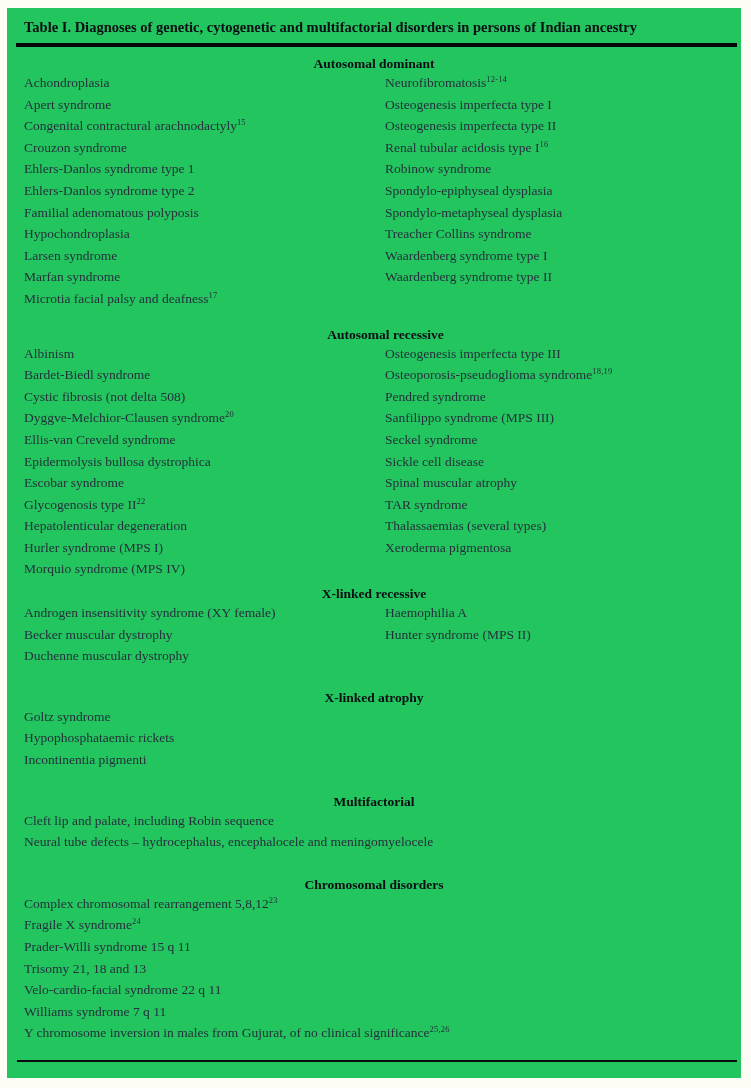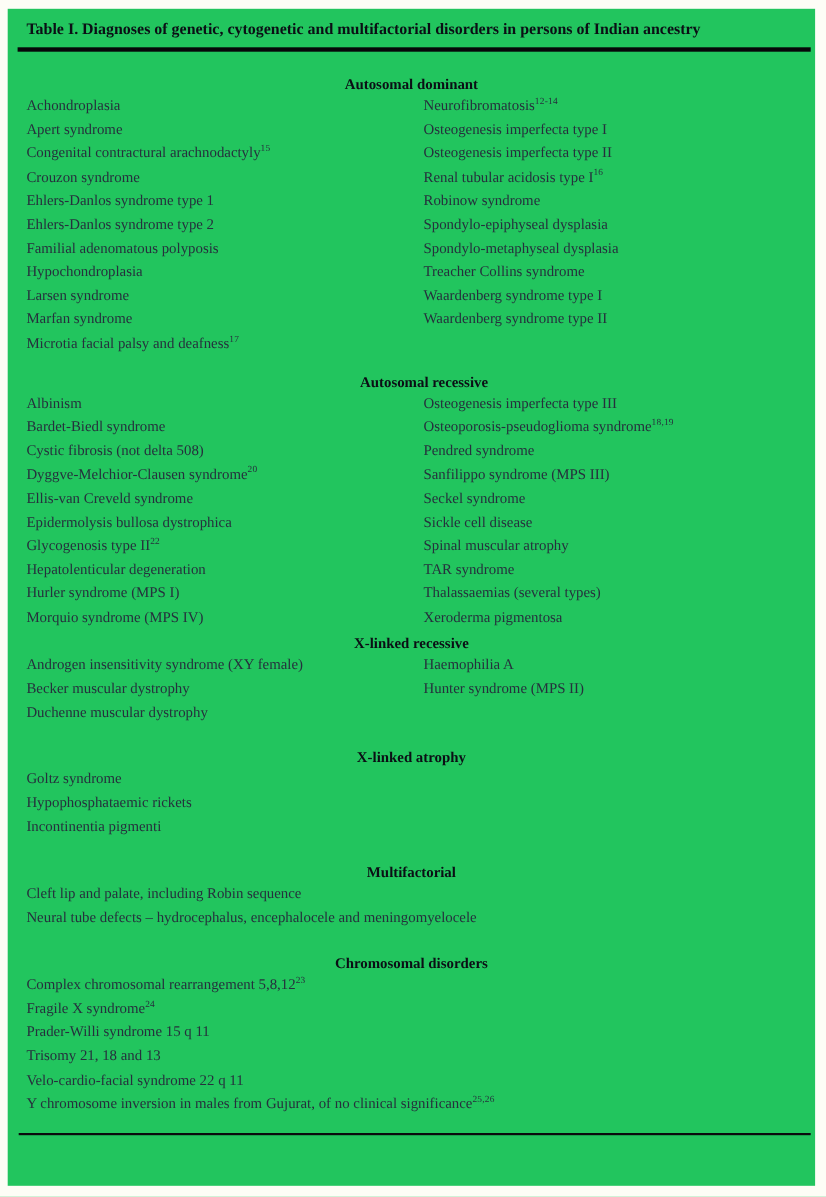--- a/index.html
+++ b/index.html
@@ -36,21 +36,21 @@
     height: 4px;
     background: #060709;
   }
   .section-heading {
     text-align: center;
     font-weight: bold;
     font-size: 13.5px;
     line-height: 17px;
     color: #0b0e15;
   }
-  .section:nth-of-type(1) .section-heading { margin-top: 21px; }
+  .section:nth-of-type(1) .section-heading { margin-top: 8px; }
   .section:nth-of-type(2) .section-heading { margin-top: 16px; padding-left: 23px; }
   .section:nth-of-type(3) .section-heading { margin-top: 5px; }
   .section:nth-of-type(4) .section-heading { margin-top: 22px; }
   .section:nth-of-type(5) .section-heading { margin-top: 22px; }
   .section:nth-of-type(6) .section-heading { margin-top: 23px; }
   .cols {
     display: grid;
     grid-template-columns: 361px 1fr;
     padding-left: 17px;
   }
@@ -115,20 +115,21 @@
       <section class="section">
         <div class="section-heading">Autosomal recessive</div>
         <div class="cols">
           <div class="col">
             <div class="item"><span>Albinism</span></div>
             <div class="item"><span>Bardet-Biedl syndrome</span></div>
             <div class="item"><span>Cystic fibrosis (not delta 508)</span></div>
             <div class="item"><span>Dyggve-Melchior-Clausen syndrome</span><sup>20</sup></div>
             <div class="item"><span>Ellis-van Creveld syndrome</span></div>
             <div class="item"><span>Epidermolysis bullosa dystrophica</span></div>
+            <div class="item"><span>Escobar syndrome</span></div>
             <div class="item"><span>Glycogenosis type II</span><sup>22</sup></div>
             <div class="item"><span>Hepatolenticular degeneration</span></div>
             <div class="item"><span>Hurler syndrome (MPS I)</span></div>
             <div class="item"><span>Morquio syndrome (MPS IV)</span></div>
           </div>
           <div class="col">
             <div class="item"><span>Osteogenesis imperfecta type III</span></div>
             <div class="item"><span>Osteoporosis-pseudoglioma syndrome</span><sup>18,19</sup></div>
             <div class="item"><span>Pendred syndrome</span></div>
             <div class="item"><span>Sanfilippo syndrome (MPS III)</span></div>
@@ -176,19 +177,20 @@
       </section>
       <section class="section">
         <div class="section-heading">Chromosomal disorders</div>
         <div class="cols single">
           <div class="col">
             <div class="item"><span>Complex chromosomal rearrangement 5,8,12</span><sup>23</sup></div>
             <div class="item"><span>Fragile X syndrome</span><sup>24</sup></div>
             <div class="item"><span>Prader-Willi syndrome 15 q 11</span></div>
             <div class="item"><span>Trisomy 21, 18 and 13</span></div>
             <div class="item"><span>Velo-cardio-facial syndrome 22 q 11</span></div>
+            <div class="item"><span>Williams syndrome 7 q 11</span></div>
             <div class="item"><span>Y chromosome inversion in males from Gujurat, of no clinical significance</span><sup>25,26</sup></div>
           </div>
         </div>
       </section>
     </div>
   <div class="bottom-rule"></div>
 </div>
 
 </body></html>

